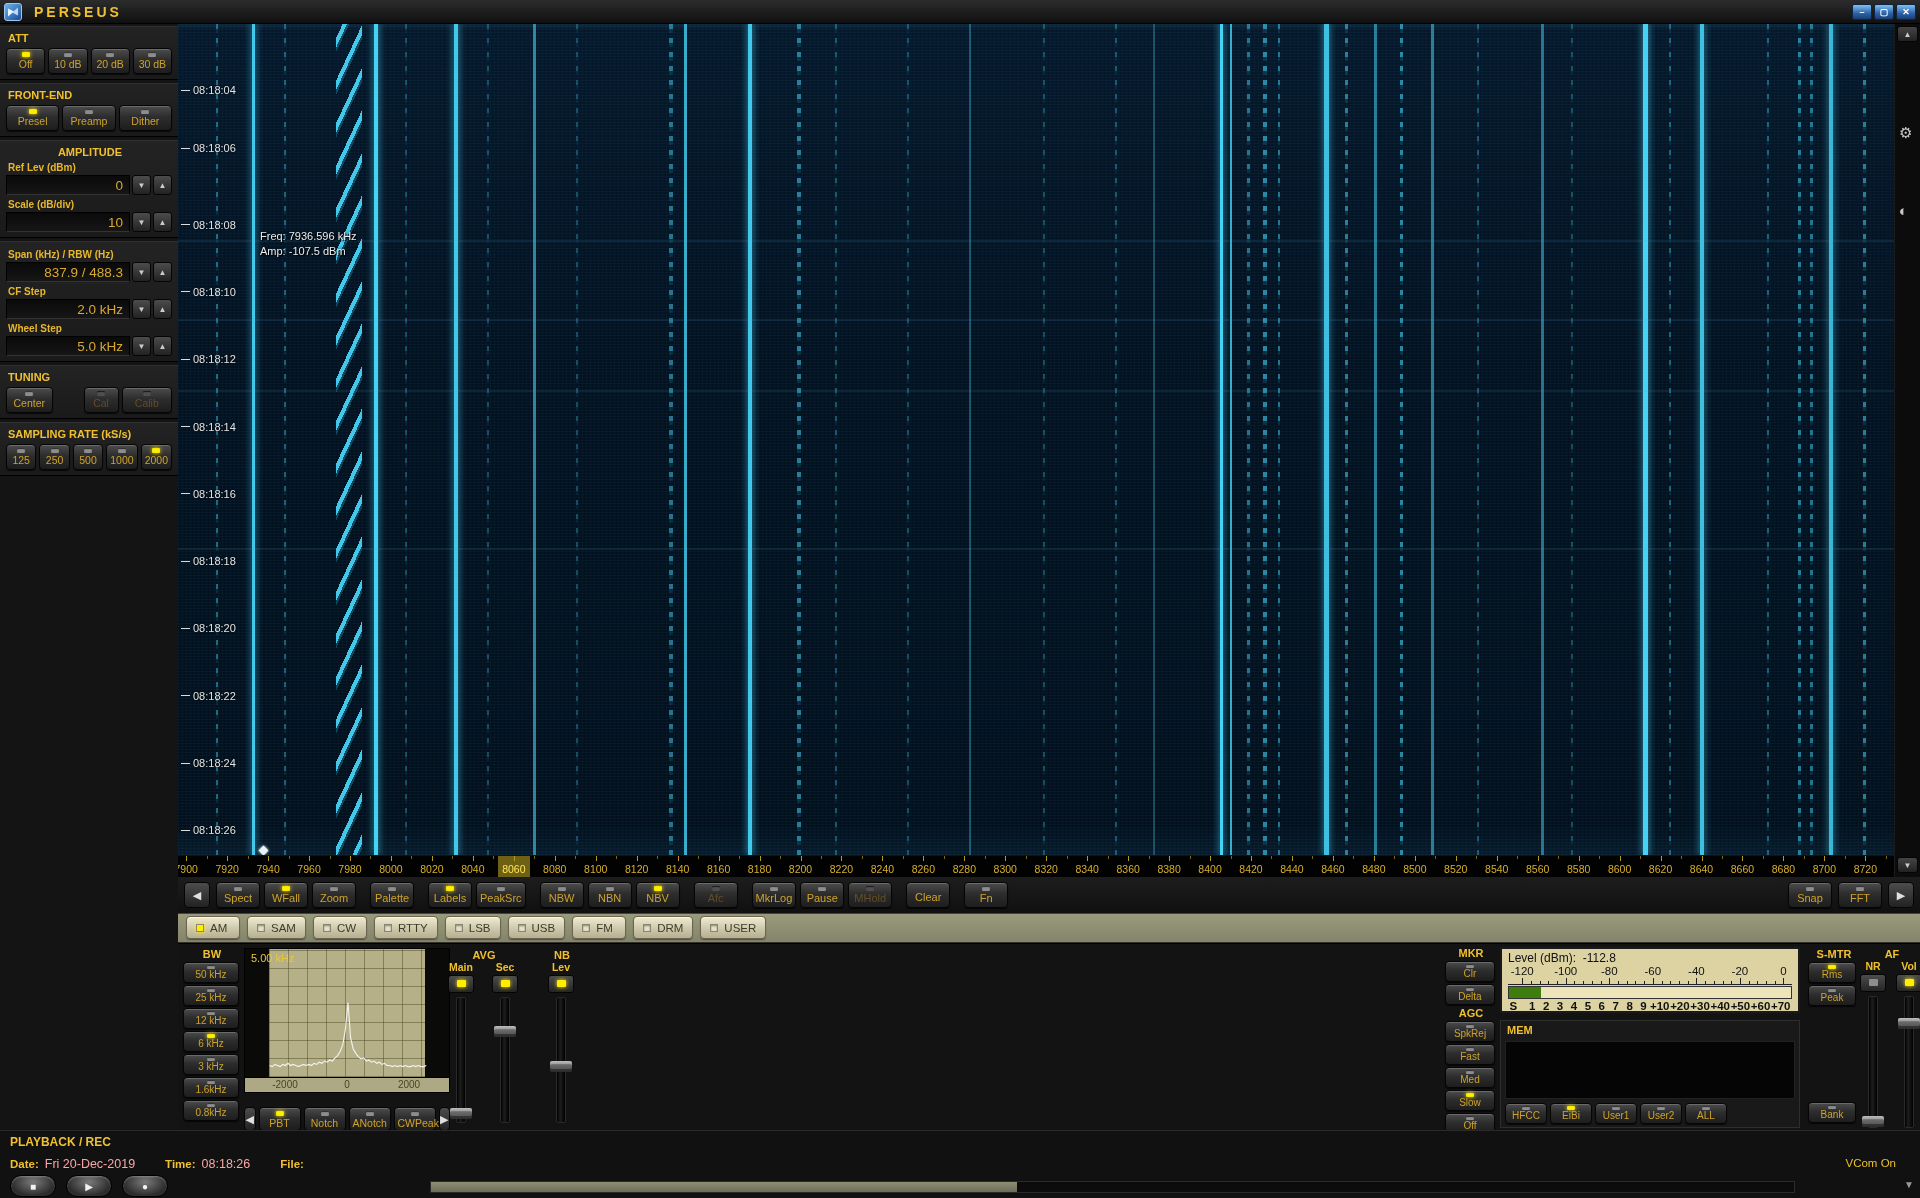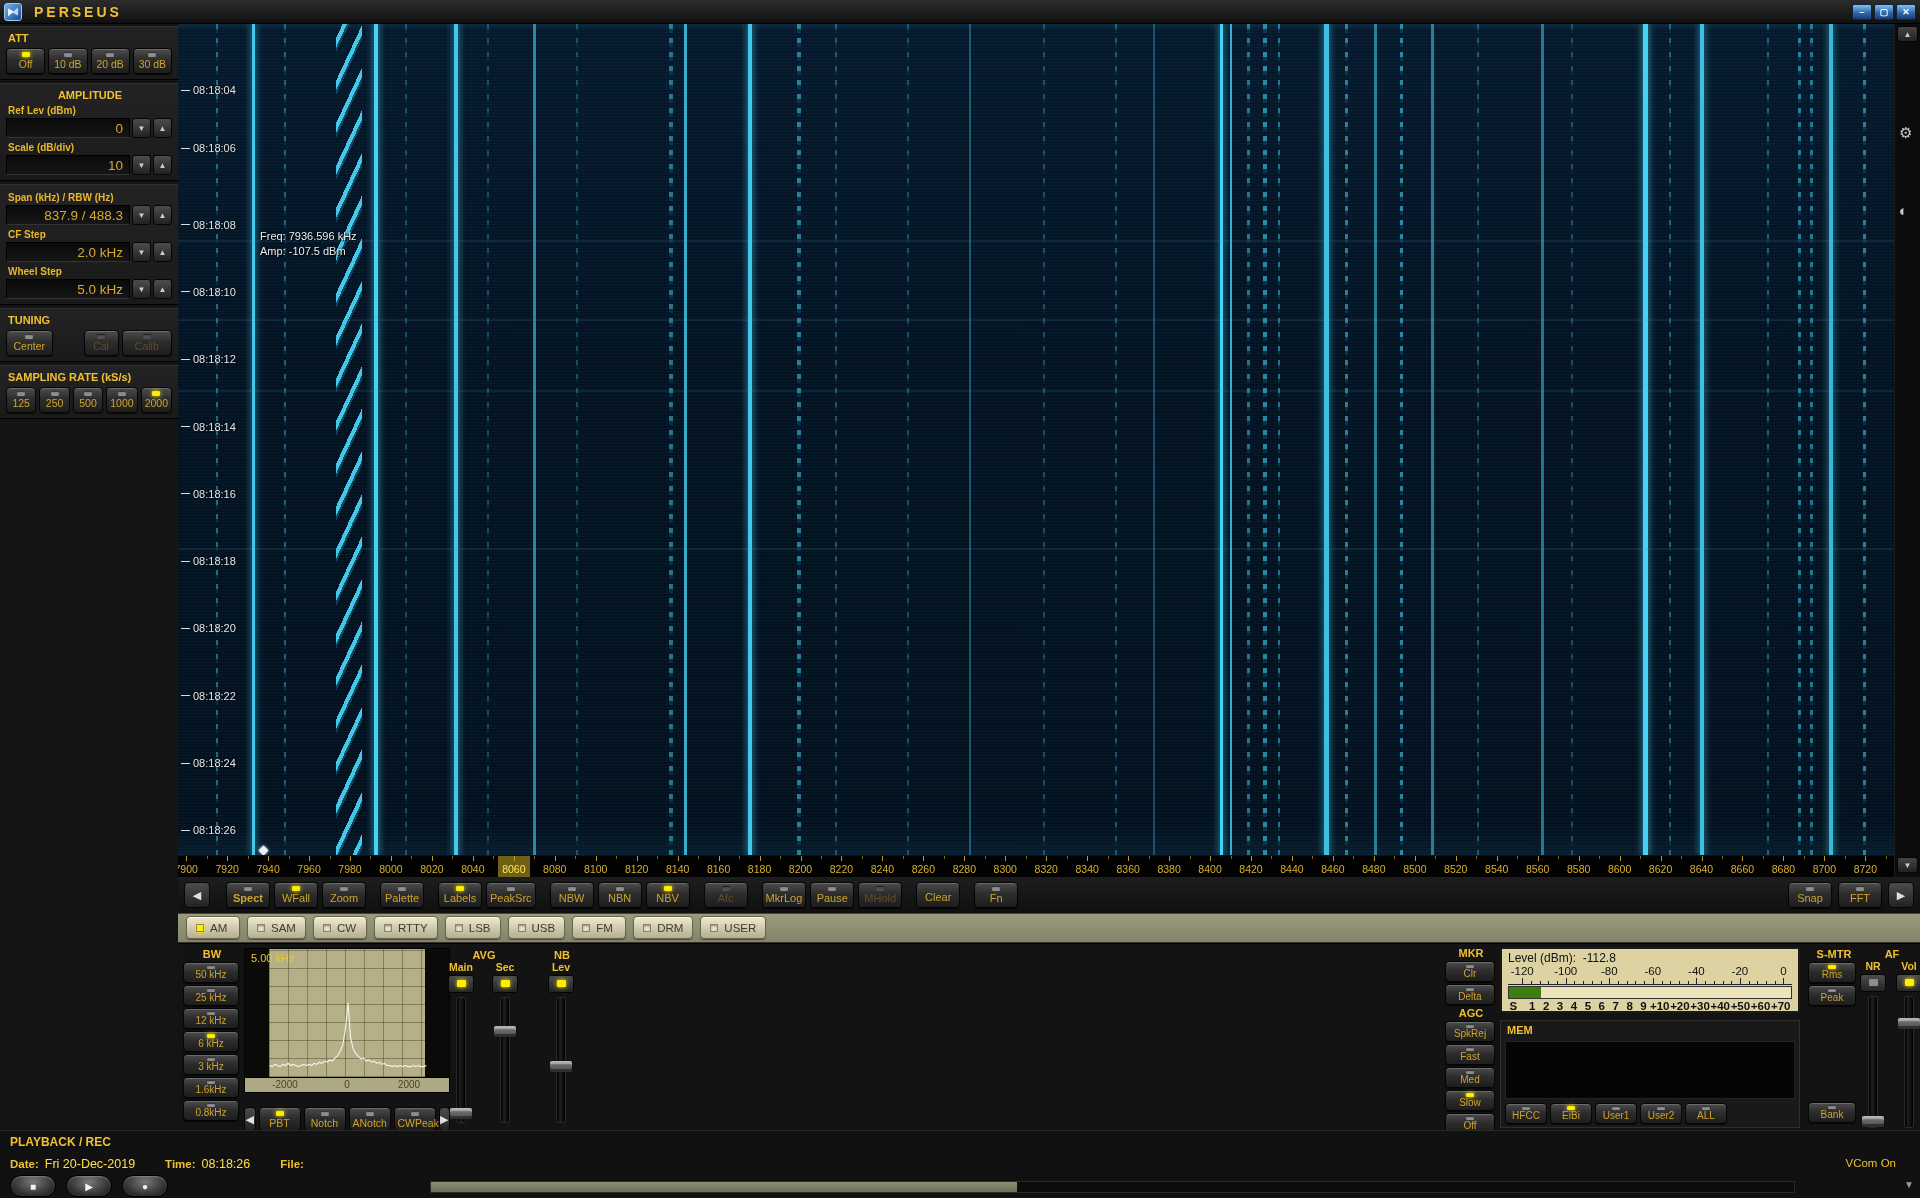--- a/index.html
+++ b/index.html
@@ -145,21 +145,21 @@
   .bankbtn .btn { width:48px; padding:1px 1px 2px 1px; font-size:10px; }
   .bankbtn .btn .led { height:4px; margin-bottom:0; }
 
   .afpanel { position:absolute; left:1686px; top:2px; width:54px; }
 
   
   .playback { height:68px; background:#111; border-top:1px solid #2a2a2a; position:relative; }
   .pb-title { position:absolute; left:10px; top:4px; color:#f0c030; font-size:12px; font-weight:bold; }
   .pb-row { position:absolute; left:10px; top:26px; display:flex; align-items:center; }
   .pb-lab { color:#f0c030; font-size:11.5px; font-weight:bold; margin-right:6px; }
-  .pb-val { color:#fde047; font-size:12.5px; margin-right:30px; }
+  .pb-val { color:#fca5a5; font-size:12.5px; margin-right:30px; }
   .transport { position:absolute; left:10px; top:44px; display:flex; gap:10px; }
   .tbtn { width:46px; height:22px; border-radius:11px; background:radial-gradient(ellipse at 50% 30%, #7a7a7a, #2c2c2c 70%); border:1px solid #000; box-shadow:inset 0 1px 2px rgba(255,255,255,.3); color:#f2f2f2; text-align:center; line-height:21px; font-size:10px; }
   .pb-progress { position:absolute; left:430px; top:50px; width:1365px; height:12px; background:#0c0c0c; border:1px solid #2a2a2a; }
   .pb-fill { height:100%; background:linear-gradient(180deg,#8e8e74,#6e6e58); }
   .vcom { position:absolute; right:24px; top:26px; color:#e8c030; font-size:11.5px; }
   .corner-arrow { position:absolute; right:6px; bottom:8px; color:#999; font-size:10px; }
 </style>
 </head>
 <body>
 
@@ -178,20 +178,28 @@
   <div class="mainrow">
 
     <div class="sidebar">
       <div class="panel">
         <div class="phead">ATT</div>
         <div class="btnrow" id="att-btns">
             <div class="btn on" style="flex: 1 1 0%;"><span class="led"></span><span>Off</span></div>
             <div class="btn" style="flex: 1 1 0%;"><span class="led"></span><span>10 dB</span></div>
             <div class="btn" style="flex: 1 1 0%;"><span class="led"></span><span>20 dB</span></div>
             <div class="btn" style="flex: 1 1 0%;"><span class="led"></span><span>30 dB</span></div>
+          </div>
+      </div>
+      <div class="panel">
+        <div class="phead">FRONT-END</div>
+        <div class="btnrow" id="fe-btns">
+            <div class="btn on" style="flex: 1 1 0%;"><span class="led"></span><span>Presel</span></div>
+            <div class="btn" style="flex: 1 1 0%;"><span class="led"></span><span>Preamp</span></div>
+            <div class="btn" style="flex: 1 1 0%;"><span class="led"></span><span>Dither</span></div>
           </div>
       </div>
       <div class="panel">
         <div class="phead center">AMPLITUDE</div>
         <div id="amp-fields">
             <div class="flabel">Ref Lev (dBm)</div>
             <div class="fieldrow">
               <div class="field">0</div>
               <div class="spin">▼</div>
               <div class="spin">▲</div>
@@ -482,21 +490,21 @@
         <div class="rstrip">
           <div class="rs-btn" style="top:2px;">▲</div>
           <div class="rs-ico" style="top:100px;">⚙</div>
           <div class="rs-ico" style="top:178px;">◐</div>
           <div class="rs-btn" style="top:833px;">▼</div>
         </div>
       </div>
 
       <div class="toolbar" id="toolbar">
           <div class="tb-arrow">◀</div>
-          <div class="btn" style="margin-left: 16px; font-weight: bold;"><span class="led"></span><span>Spect</span></div>
+          <div class="btn" style="margin-left: 6px;"><span class="led"></span><span>Spect</span></div>
           <div class="btn on" style="margin-left: 4px;"><span class="led"></span><span>WFall</span></div>
           <div class="btn" style="margin-left: 4px;"><span class="led"></span><span>Zoom</span></div>
           <div class="btn" style="margin-left: 14px;"><span class="led"></span><span>Palette</span></div>
           <div class="btn on" style="margin-left: 14px;"><span class="led"></span><span>Labels</span></div>
           <div class="btn" style="margin-left: 4px;"><span class="led"></span><span>PeakSrc</span></div>
           <div class="btn" style="margin-left: 14px;"><span class="led"></span><span>NBW</span></div>
           <div class="btn" style="margin-left: 4px;"><span class="led"></span><span>NBN</span></div>
           <div class="btn on" style="margin-left: 4px;"><span class="led"></span><span>NBV</span></div>
           <div class="btn dis" style="margin-left: 14px;"><span class="led"></span><span>Afc</span></div>
           <div class="btn" style="margin-left: 14px;"><span class="led"></span><span>MkrLog</span></div>

